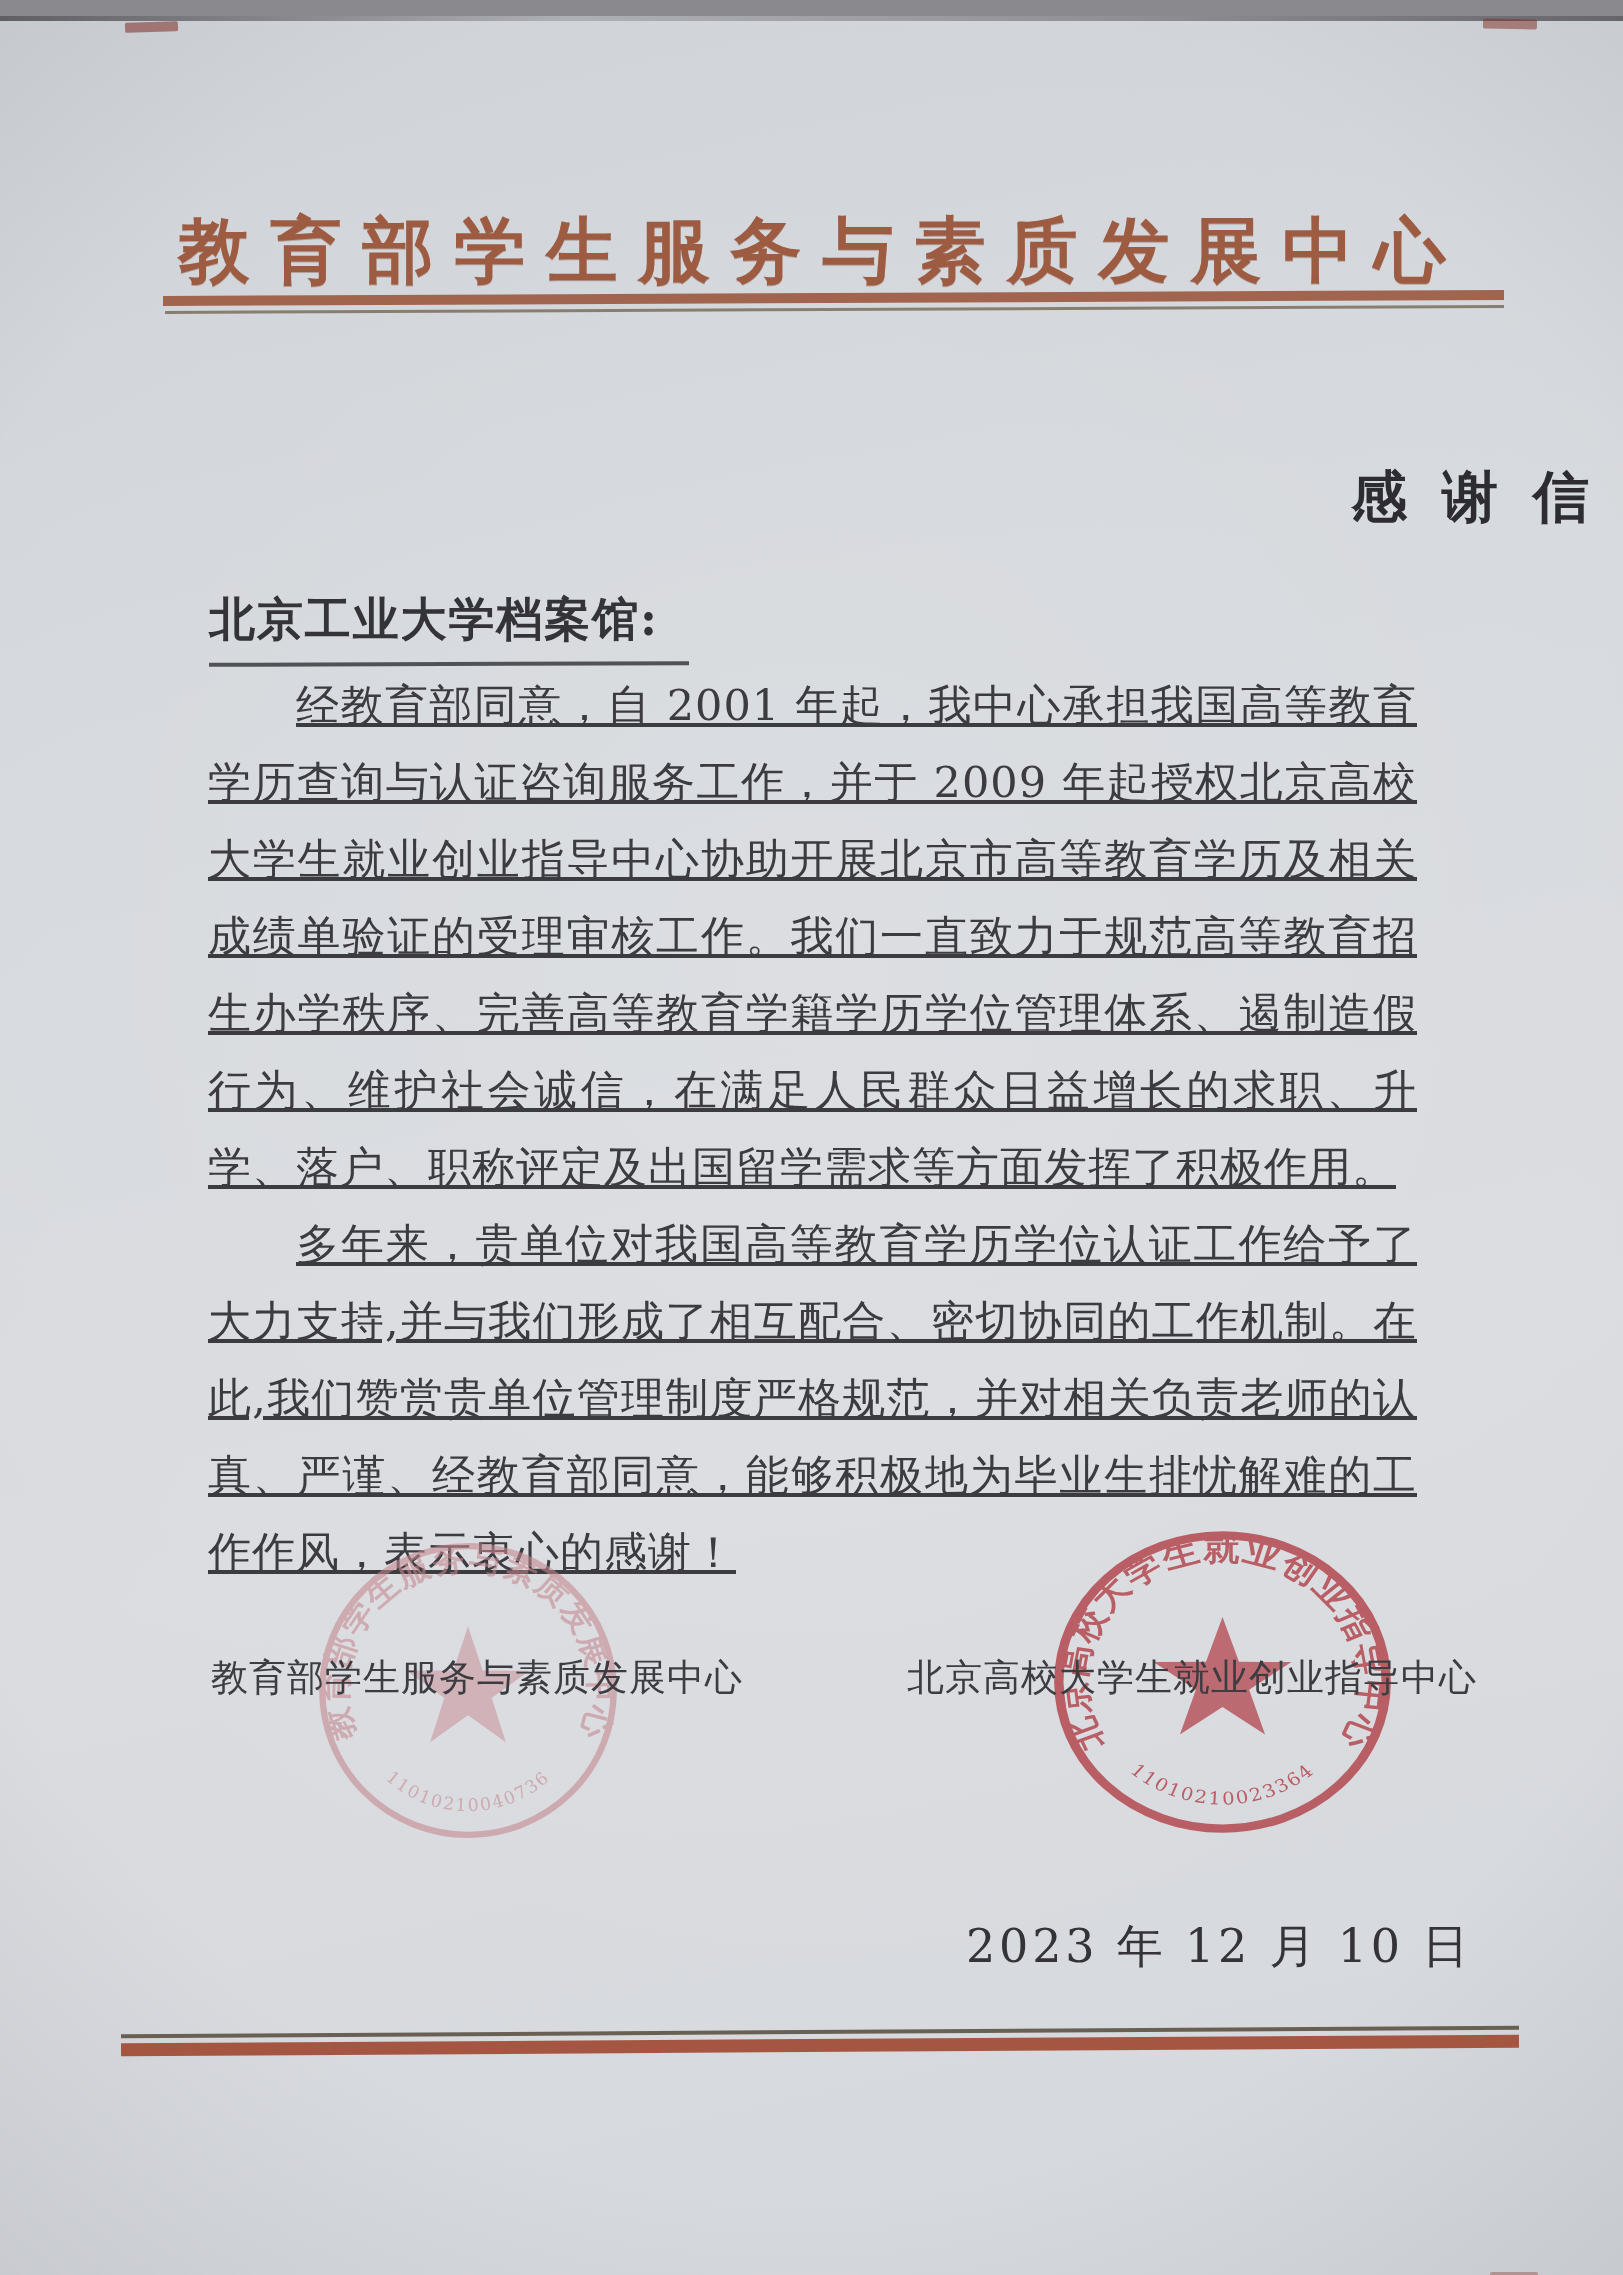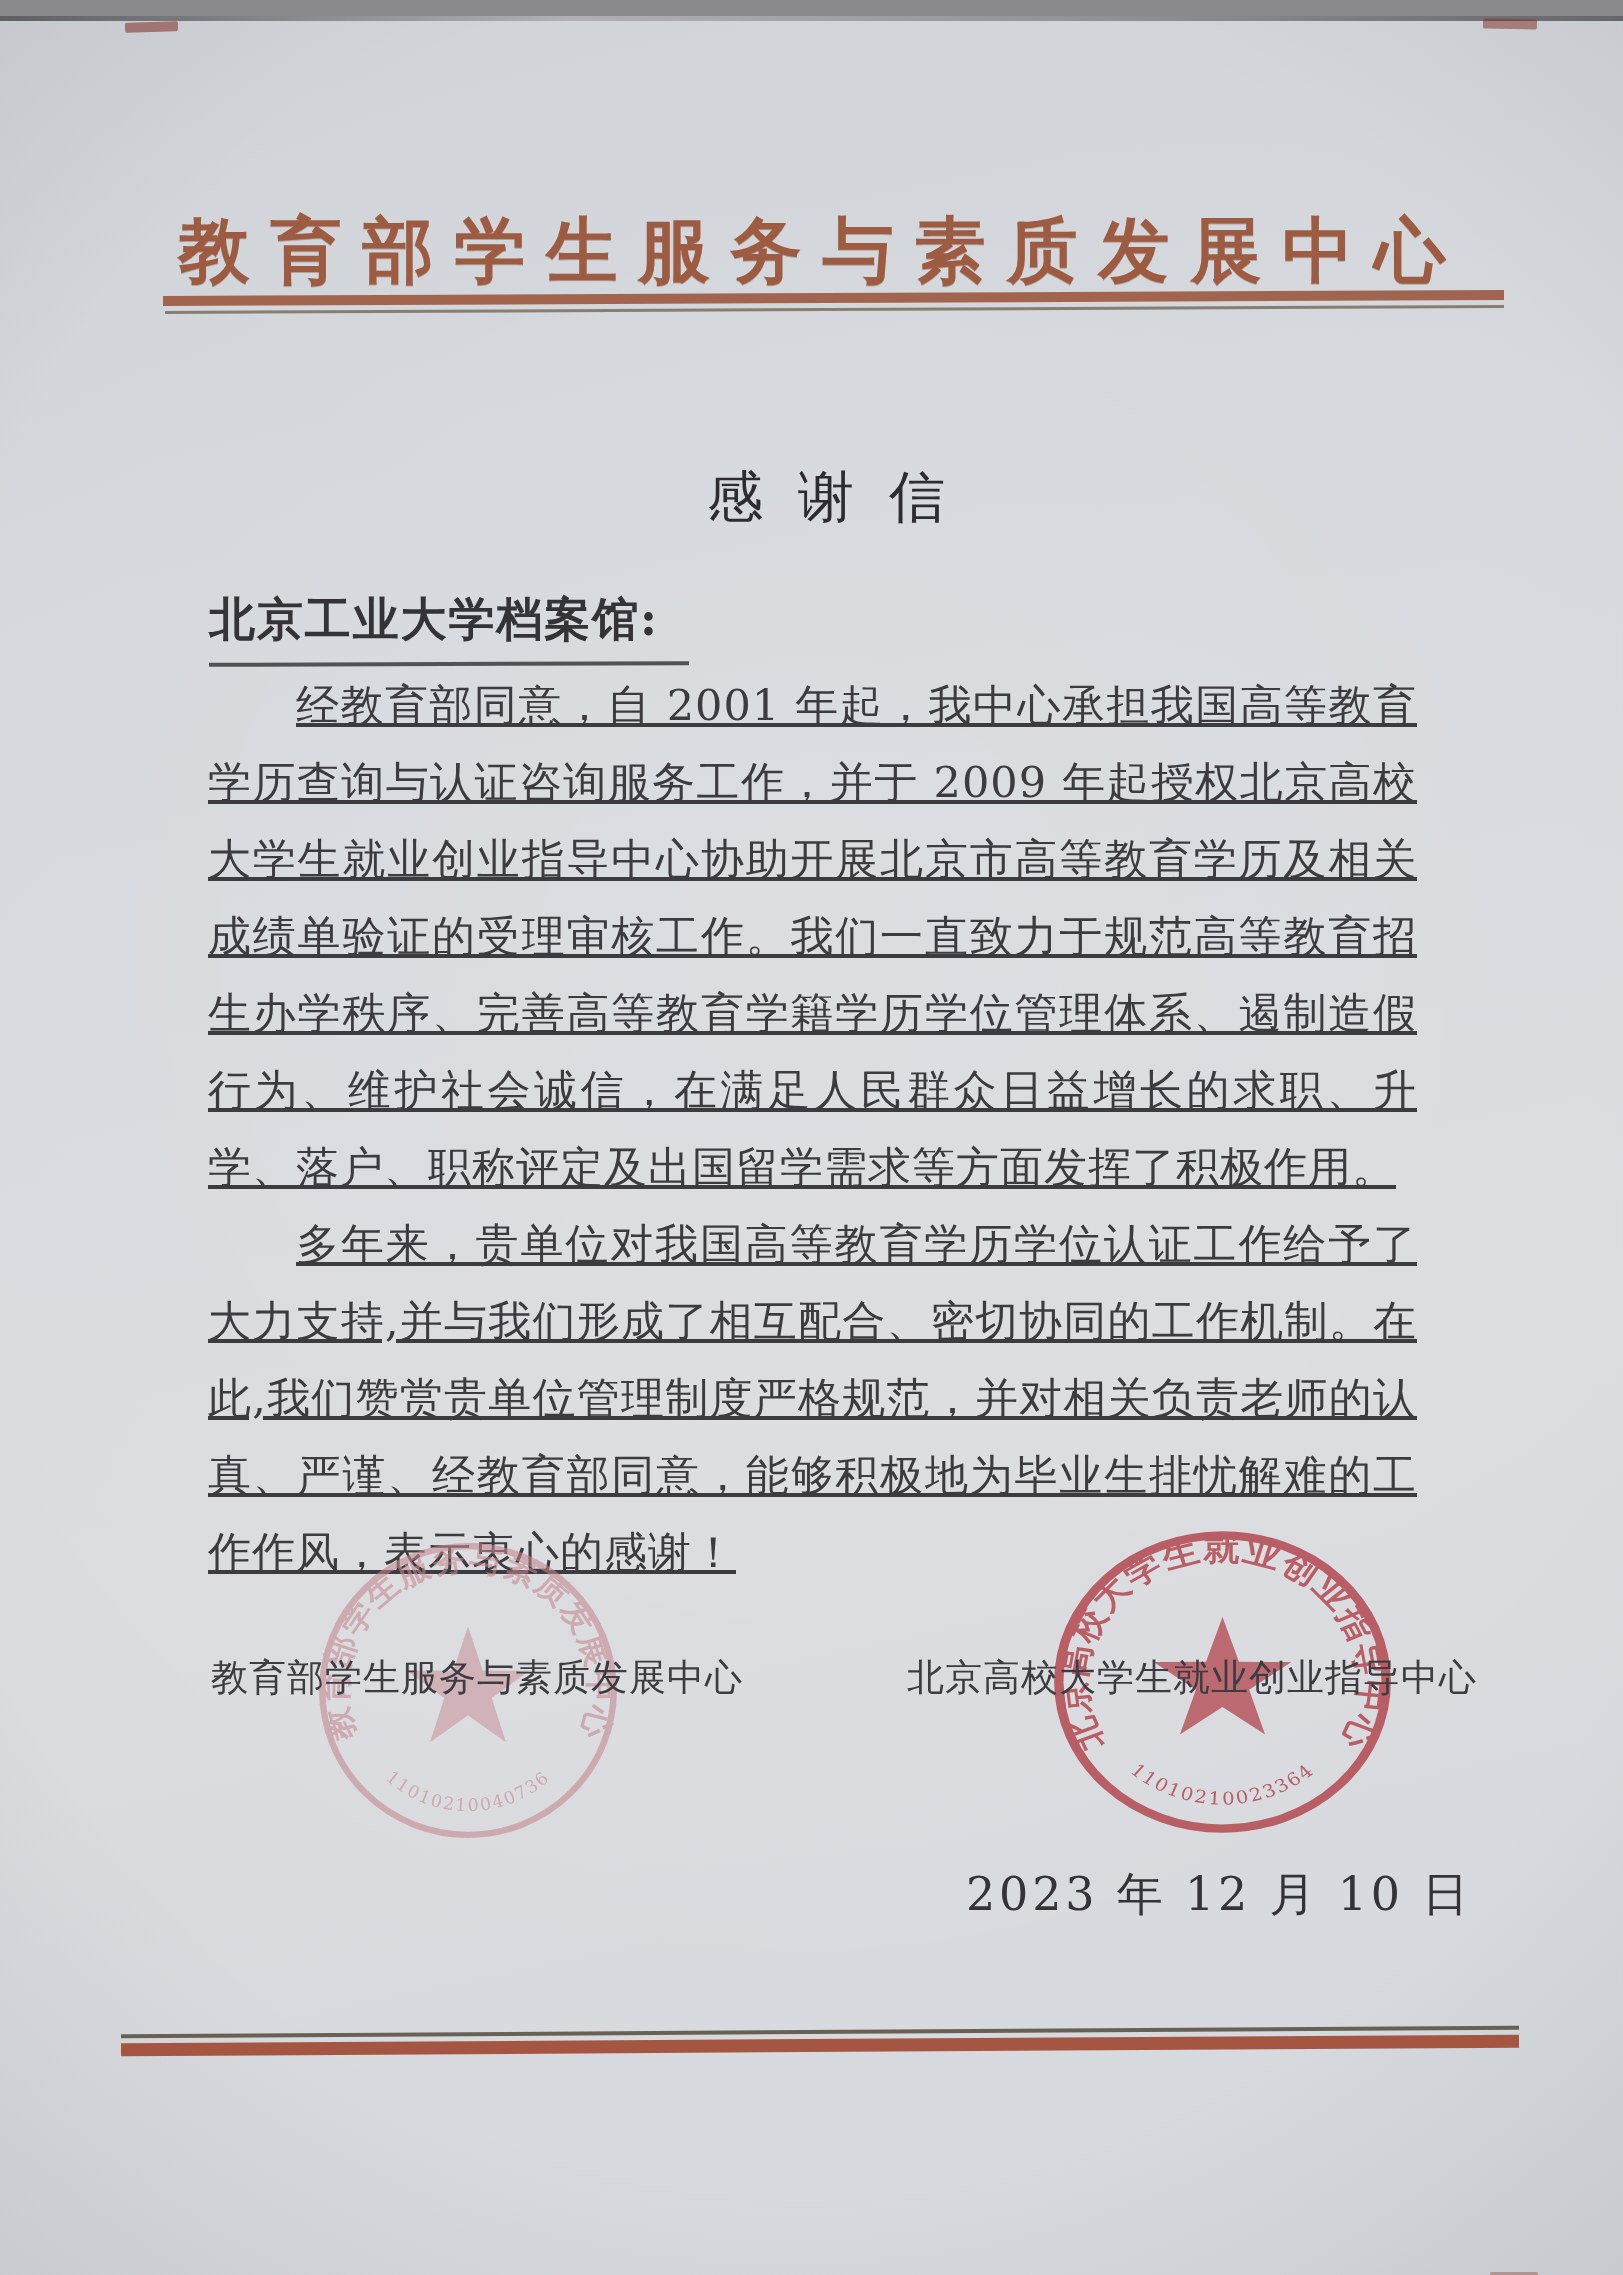--- a/index.html
+++ b/index.html
@@ -34,22 +34,22 @@
     letter-spacing:21px;text-indent:21px;
     color:#9d5c42;
     text-shadow:0 1px 0 rgba(122,62,40,0.35);
     white-space:nowrap;
   }
   .rule-top-thick{position:absolute;left:163px;width:1341px;top:277px;height:9.6px;background:#9c5a41;transform:rotate(-0.25deg);opacity:.92;}
   .rule-top-thin{position:absolute;left:165px;width:1339px;top:292px;height:2.9px;background:#7a6f5d;transform:rotate(-0.25deg);opacity:.85;}
 
   .title{
     position:absolute;left:0;right:0;top:444px;
-    text-align:center;
-    font-size:56px;font-weight:normal;
+    text-align:right;
+    font-size:56px;font-weight:bold;
     letter-spacing:35px;text-indent:35px;
     color:#2d2d31;
     white-space:nowrap;
     padding-left:28px;
   }
 
   .salutation{
     position:absolute;left:209px;top:573px;
     font-size:46px;color:#333338;letter-spacing:1.9px;
     white-space:nowrap;
@@ -67,21 +67,21 @@
     text-align:justify;
     text-decoration:underline;
   }
   .body-text p{margin:0;text-indent:88px;}
 
   .sig{position:absolute;top:1637px;font-size:37px;color:#3c3c41;letter-spacing:1px;white-space:nowrap;}
   .sig-left{left:211px;}
   .sig-right{left:907px;}
 
   .date-line{
-    position:absolute;left:966px;top:1848px;
+    position:absolute;left:966px;top:1900px;
     font-size:46px;color:#333338;letter-spacing:3.8px;white-space:nowrap;
   }
 
   .stamp{position:absolute;pointer-events:none;}
   .stamp-left{left:302px;top:1510px;width:332px;height:329px;color:#c5878f;opacity:.58;}
   .stamp-right{left:1036px;top:1499px;width:373px;height:334px;color:#b2434b;opacity:.82;}
   .stamp text{font-family:"DejaVu Serif","Liberation Serif",serif;fill:currentColor;}
   .stamp .ring-text{font-size:35px;font-weight:bold;letter-spacing:2px;}
   .stamp .serial-text{font-size:19px;letter-spacing:2px;}
 

